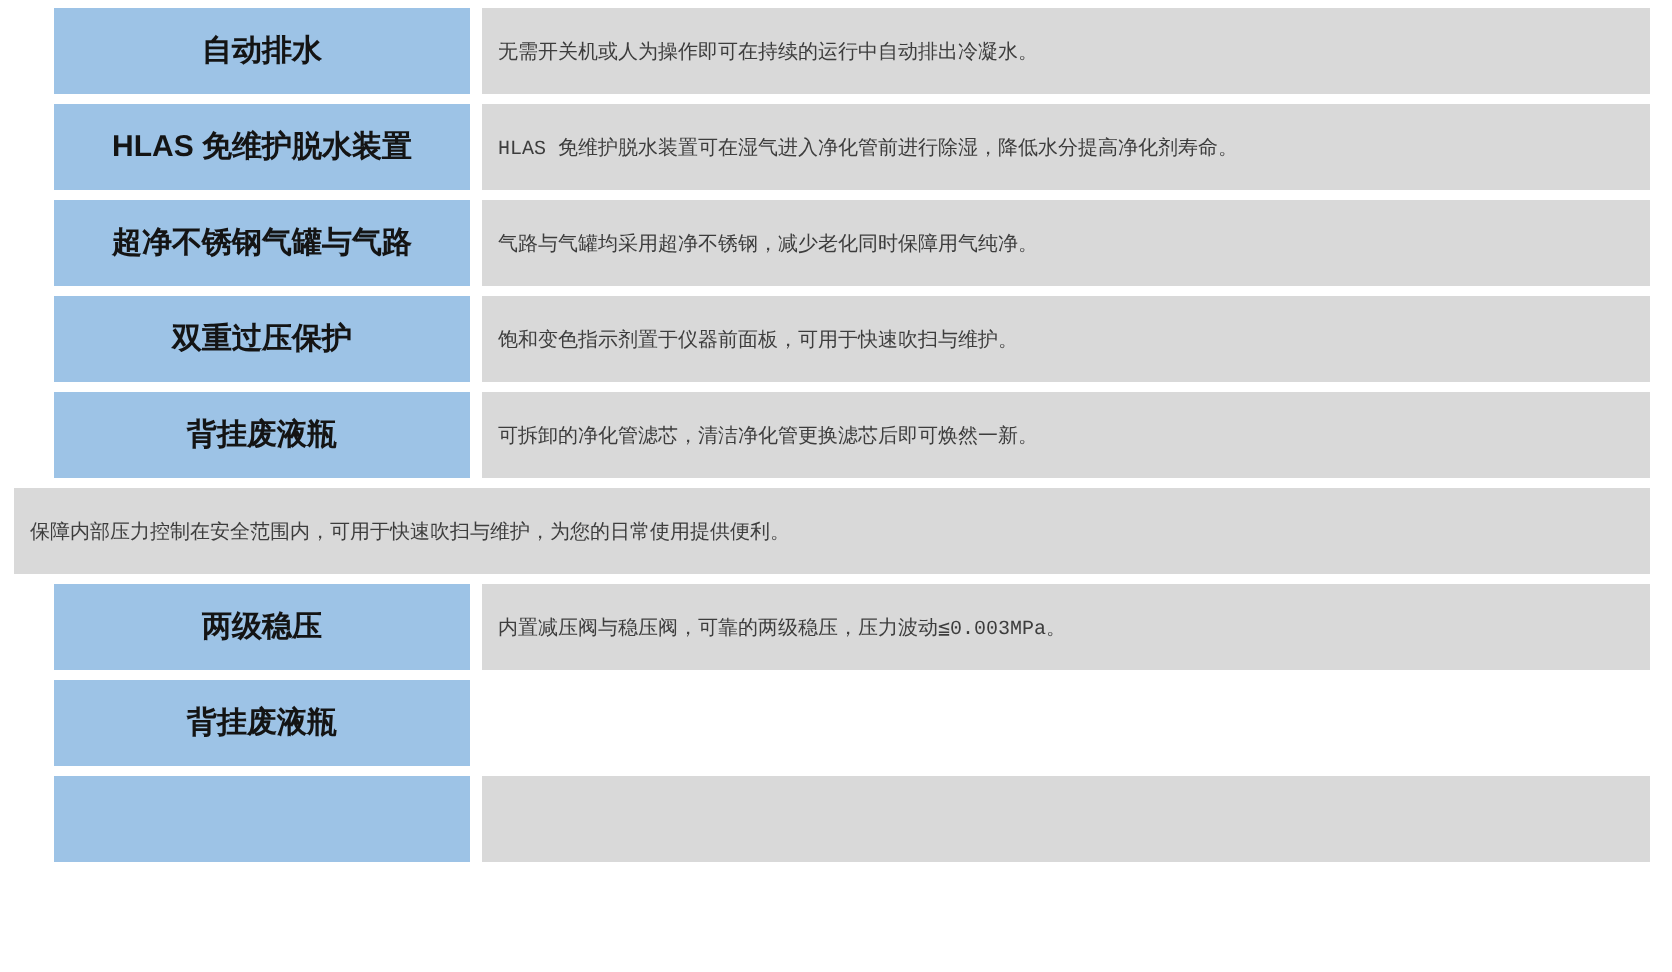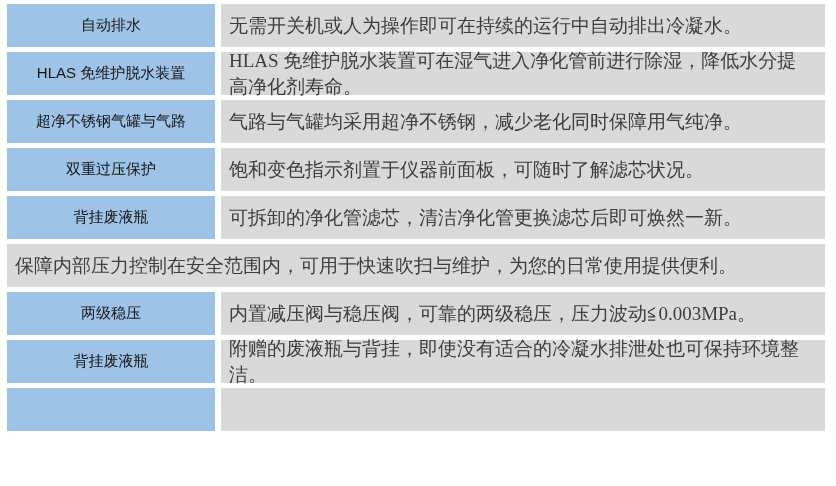--- a/index.html
+++ b/index.html
@@ -25,34 +25,35 @@
     margin-bottom: 5px;
   }
   .feature-cell {
     width: 208px;
     flex: 0 0 208px;
     background: var(--feature-bg, #9DC3E6);
     display: flex;
     align-items: center;
     justify-content: center;
     font-family: "Liberation Sans", "DejaVu Sans", sans-serif;
-    font-weight: normal;
+    font-weight: bold;
     font-size: 15px;
     color: #141414;
     margin-right: 6px;
     box-sizing: border-box;
     text-align: center;
+    margin-left: 20px;
   }
   .desc-cell {
     flex: 1;
     background: var(--desc-bg, #D9D9D9);
     display: flex;
     align-items: center;
-    font-family: Liberation Serif, serif;
-    font-size: 19px;
+    font-family: Liberation Mono, monospace;
+    font-size: 10px;
     color: #3d3d3d;
     padding-left: 8px;
     padding-right: 20px;
     box-sizing: border-box;
   }
   .row.partial {
     margin-bottom: 0;
   }
 </style>
 </head>
@@ -70,42 +71,41 @@
     <div class="desc-cell">HLAS 免维护脱水装置可在湿气进入净化管前进行除湿，降低水分提高净化剂寿命。</div>
   </div>
 
   <div class="row">
     <div class="feature-cell">超净不锈钢气罐与气路</div>
     <div class="desc-cell">气路与气罐均采用超净不锈钢，减少老化同时保障用气纯净。</div>
   </div>
 
   <div class="row">
     <div class="feature-cell">双重过压保护</div>
-    <div class="desc-cell">饱和变色指示剂置于仪器前面板，可随时了解滤芯状况。</div>
+    <div class="desc-cell">饱和变色指示剂置于仪器前面板，可用于快速吹扫与维护。</div>
   </div>
 
   <div class="row">
     <div class="feature-cell">背挂废液瓶</div>
     <div class="desc-cell">可拆卸的净化管滤芯，清洁净化管更换滤芯后即可焕然一新。</div>
   </div>
 
   <div class="row">
     <div class="desc-cell">保障内部压力控制在安全范围内，可用于快速吹扫与维护，为您的日常使用提供便利。</div>
   </div>
 
 
   <div class="row">
     <div class="feature-cell">两级稳压</div>
     <div class="desc-cell">内置减压阀与稳压阀，可靠的两级稳压，压力波动≦0.003MPa。</div>
   </div>
 
 
   <div class="row">
     <div class="feature-cell">背挂废液瓶</div>
-    <div class="desc-cell">附赠的废液瓶与背挂，即使没有适合的冷凝水排泄处也可保持环境整洁。</div>
   </div>
 
   <div class="row partial">
     <div class="feature-cell"></div>
     <div class="desc-cell"></div>
   </div>
 
 </div>
 
 </body></html>

